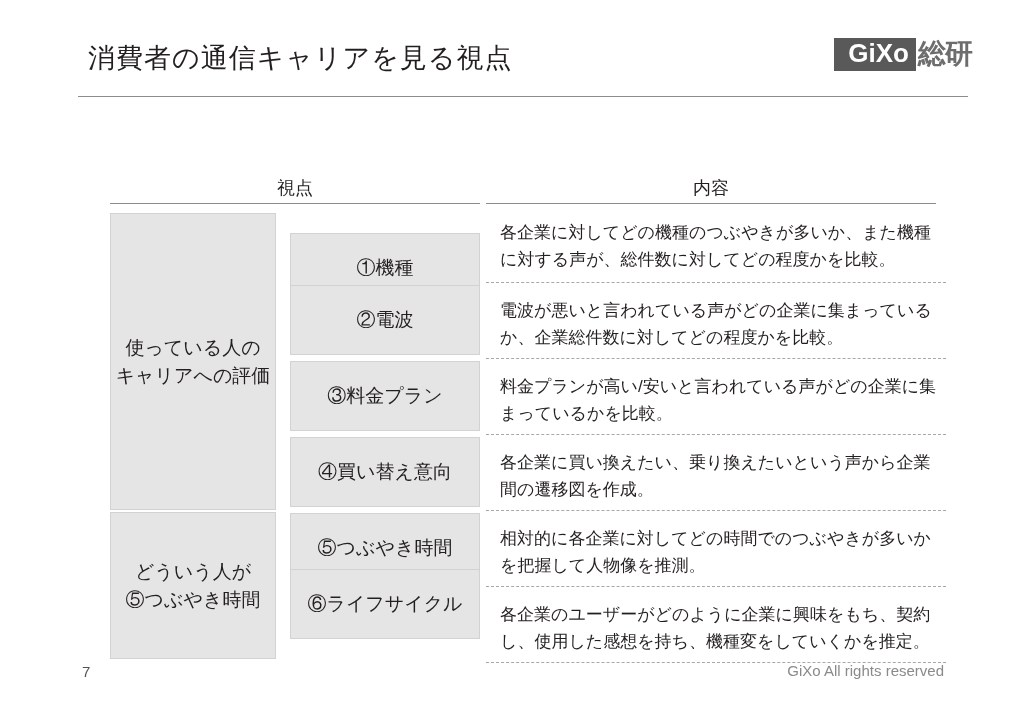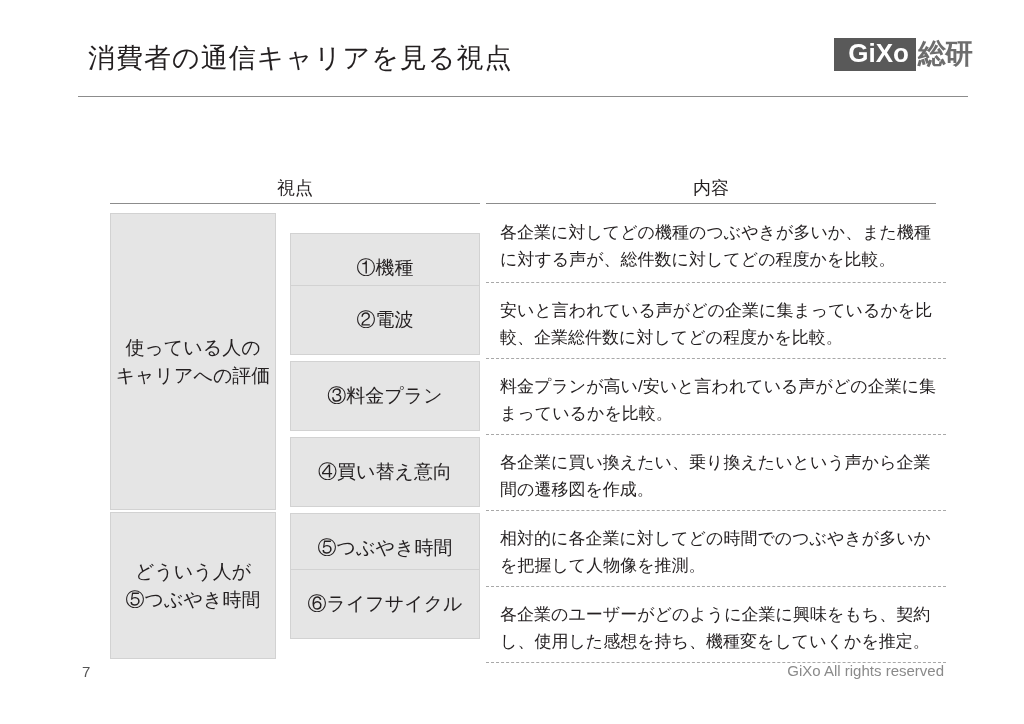--- a/index.html
+++ b/index.html
@@ -213,21 +213,21 @@
 ⑤つぶやき時間</div>
 
     <div class="view-cell r0">①機種</div>
     <div class="view-cell r1">②電波</div>
     <div class="view-cell r2">③料金プラン</div>
     <div class="view-cell r3">④買い替え意向</div>
     <div class="view-cell r4">⑤つぶやき時間</div>
     <div class="view-cell r5">⑥ライフサイクル</div>
 
     <div class="desc d0">各企業に対してどの機種のつぶやきが多いか、また機種に対する声が、総件数に対してどの程度かを比較。</div>
-    <div class="desc d1">安いと言われている声がどの企業に集まっているかを比較、企業総件数に対してどの程度かを比較。</div>
+    <div class="desc d1">電波が悪いと言われている声がどの企業に集まっているか、企業総件数に対してどの程度かを比較。</div>
     <div class="desc d2">料金プランが高い/安いと言われている声がどの企業に集まっているかを比較。</div>
     <div class="desc d3">各企業に買い換えたい、乗り換えたいという声から企業間の遷移図を作成。</div>
     <div class="desc d4">相対的に各企業に対してどの時間でのつぶやきが多いかを把握して人物像を推測。</div>
     <div class="desc d5">各企業のユーザーがどのように企業に興味をもち、契約し、使用した感想を持ち、機種変をしていくかを推定。</div>
 
     <div class="dash dl1"></div>
     <div class="dash dl2"></div>
     <div class="dash dl3"></div>
     <div class="dash dl4"></div>
     <div class="dash dl5"></div>

